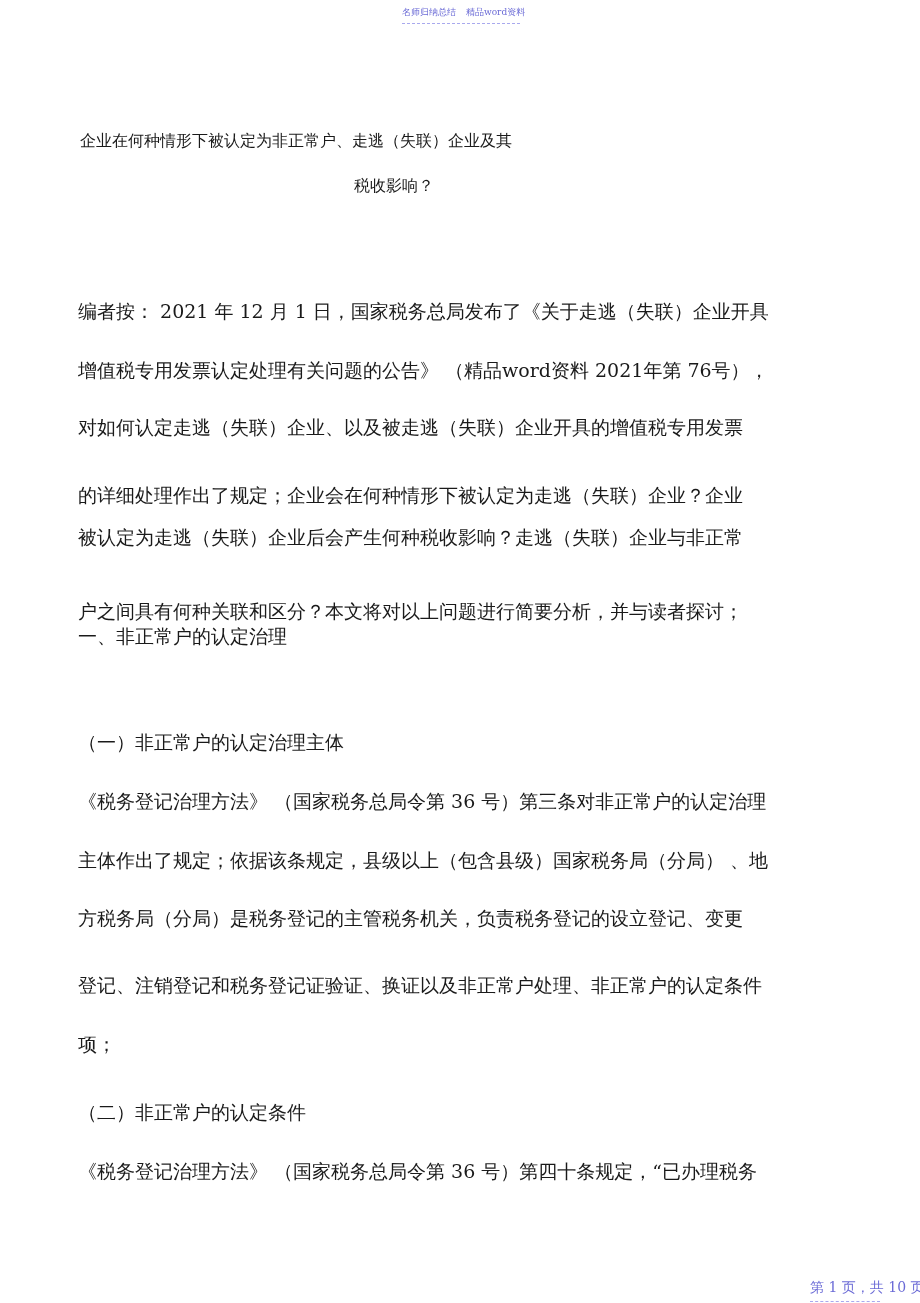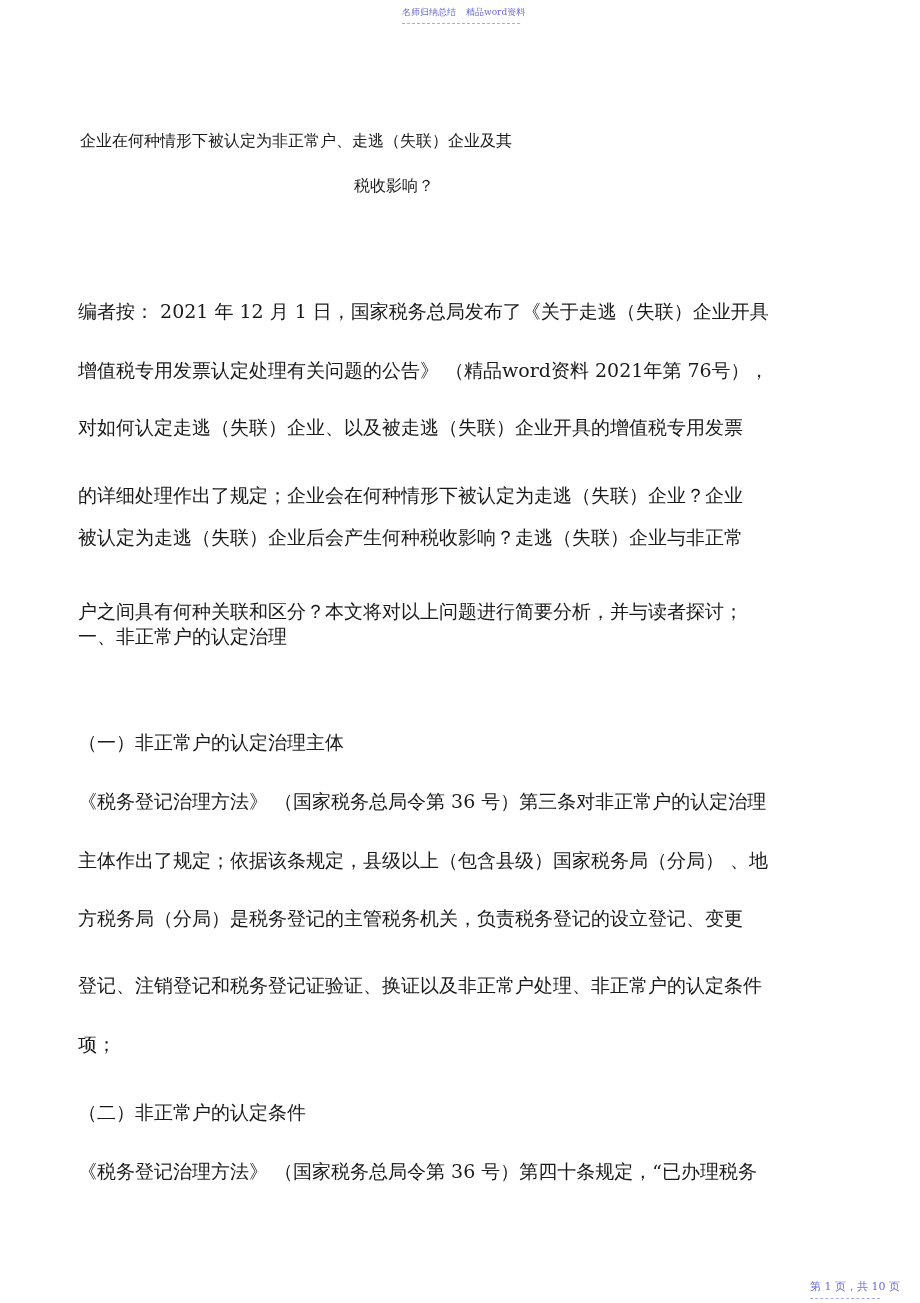--- a/index.html
+++ b/index.html
@@ -31,21 +31,21 @@
     .dash-line {
       height: 0;
       border-top: 1px dashed #a9a9ee;
       margin-top: 4px;
     }
     .footer-page {
       position: absolute;
       top: 1279px;
       left: 810px;
       width: 70px;
-      font-size: 11px;
+      font-size: 14px;
       color: #6b6bd6;
       white-space: nowrap;
     }
     .doc-title {
       position: absolute;
       top: 118px;
       left: 0;
       width: 752px;
       font-size: 16px;
       line-height: 45px;

